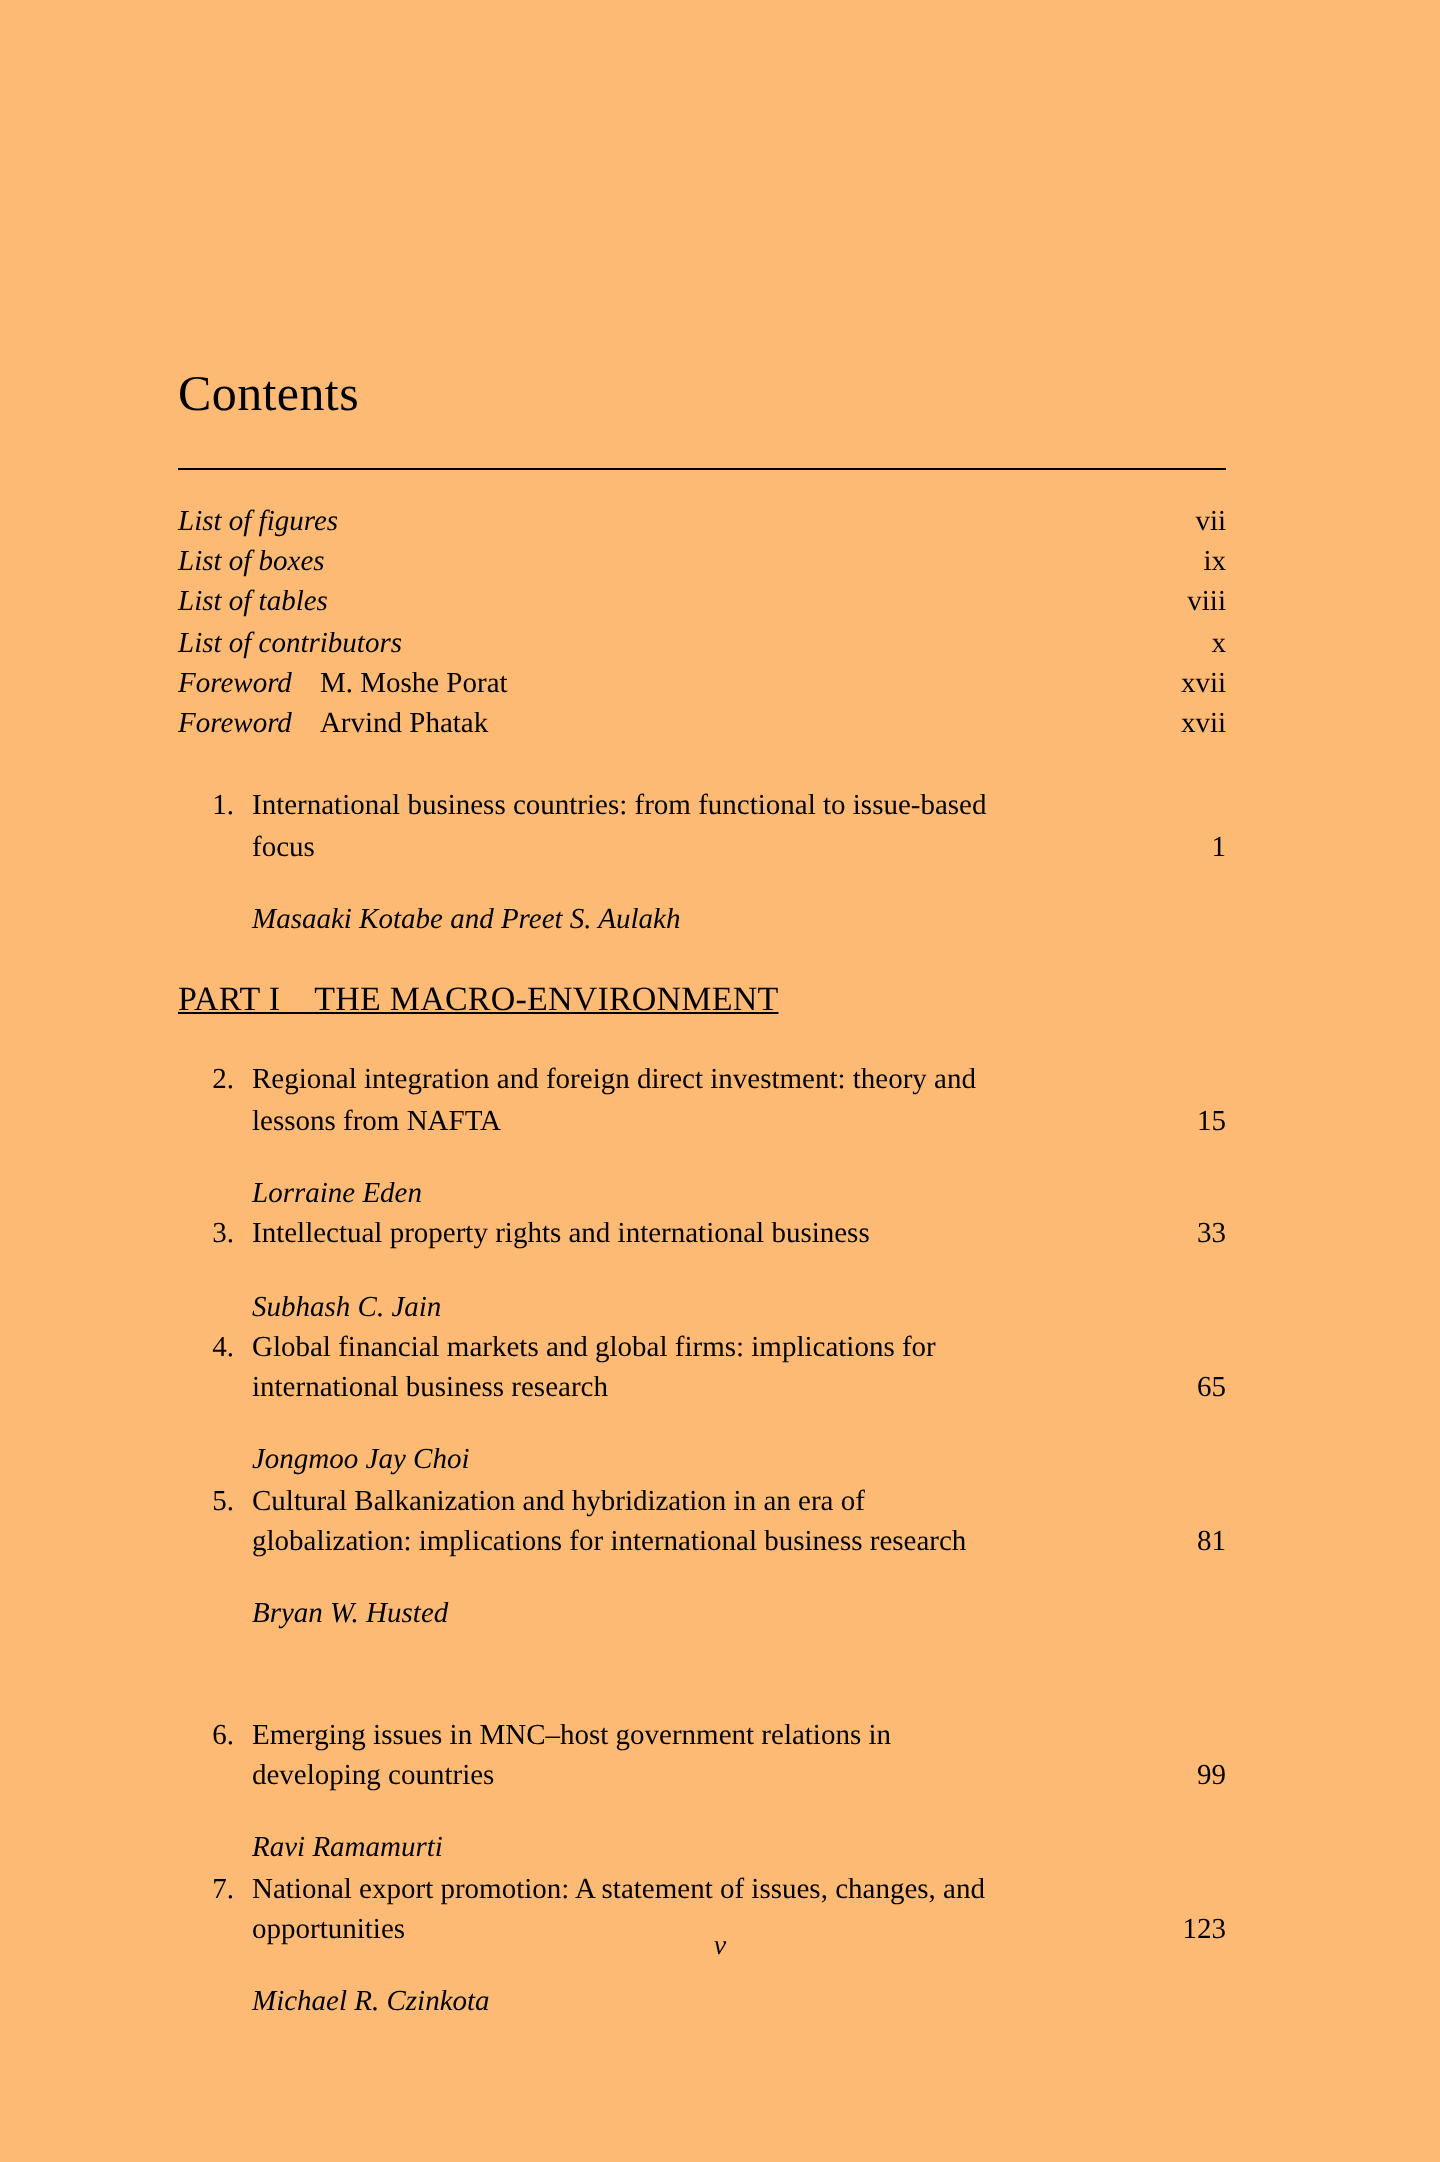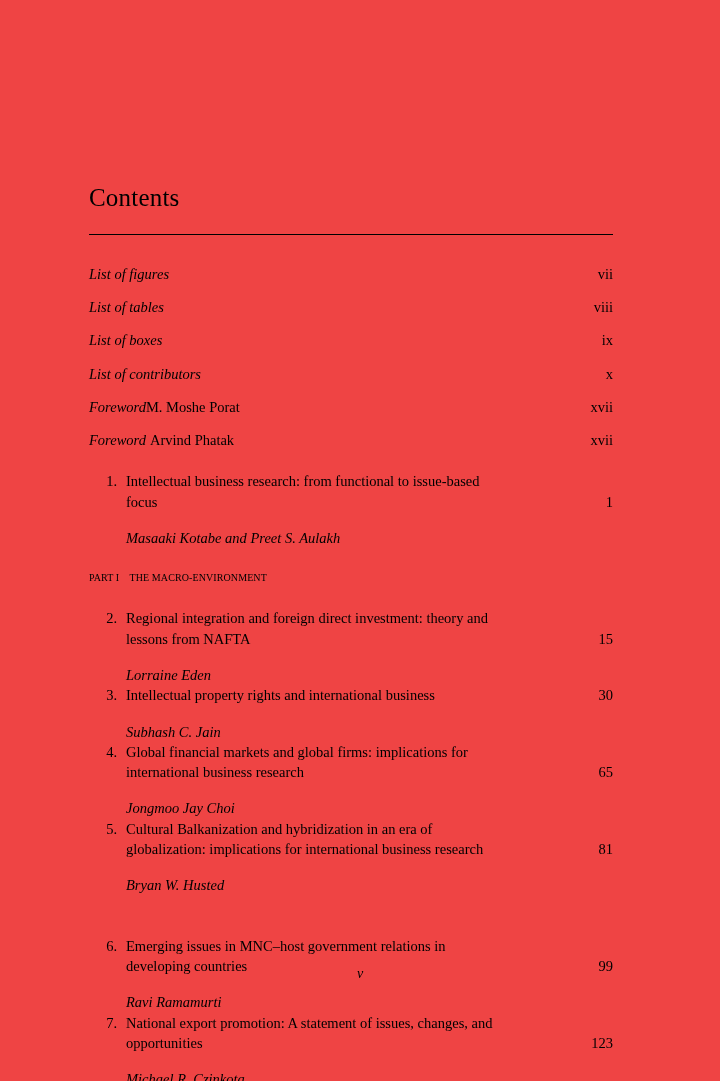--- a/index.html
+++ b/index.html
@@ -14,21 +14,21 @@
     color: #000000;
     position: relative;
     overflow: hidden;
   }
   .page {
     position: absolute;
     left: 0;
     top: 0;
     width: 720px;
     height: 1081px;
-    background: #ef4444;
+    background: #fdba74;
   }
   .content-area {
     position: absolute;
     left: 89px;
     top: 184px;
     width: 524px;
   }
   .page-title {
     font-size: 25px;
     font-weight: normal;
@@ -50,21 +50,20 @@
   .front-row {
     display: flex;
     align-items: baseline;
     font-style: italic;
     font-size: 14.5px;
     line-height: 20.2px;
     width: 100%;
   }
   .front-row .fr-label {
     white-space: pre;
-    margin-top: 13px;
   }
   .front-row .fr-author {
     font-style: normal;
     white-space: pre;
   }
   .front-row .fr-fill {
     flex: 1 1 auto;
   }
   .front-row .fr-page {
     font-style: normal;
@@ -106,24 +105,25 @@
   .ch-page {
     flex: 0 0 auto;
     text-align: right;
     width: 42px;
   }
   .ch-author {
     font-style: italic;
     margin-top: 16px;
   }
   .part-head {
-    font-size: 10px;
+    font-size: 17px;
     line-height: 20.3px;
     letter-spacing: 0.1px;
     white-space: pre;
+    text-decoration: underline;
   }
   .folio {
     position: absolute;
     left: 0;
     top: 966px;
     width: 720px;
     text-align: center;
     font-style: italic;
     font-size: 14px;
   }
@@ -142,64 +142,64 @@
     <div class="front-list">
 
       <div class="front-row">
         <span class="fr-label">List of figures</span>
         <span class="fr-author"></span>
         <span class="fr-fill"></span>
         <span class="fr-page">vii</span>
       </div>
 
       <div class="front-row">
+        <span class="fr-label">List of boxes</span>
+        <span class="fr-author"></span>
+        <span class="fr-fill"></span>
+        <span class="fr-page">ix</span>
+      </div>
+
+      <div class="front-row">
         <span class="fr-label">List of tables</span>
         <span class="fr-author"></span>
         <span class="fr-fill"></span>
         <span class="fr-page">viii</span>
       </div>
 
       <div class="front-row">
-        <span class="fr-label">List of boxes</span>
-        <span class="fr-author"></span>
-        <span class="fr-fill"></span>
-        <span class="fr-page">ix</span>
-      </div>
-
-      <div class="front-row">
         <span class="fr-label">List of contributors</span>
         <span class="fr-author"></span>
         <span class="fr-fill"></span>
         <span class="fr-page">x</span>
       </div>
 
       <div class="front-row">
         <span class="fr-label">Foreword</span>
-        <span class="fr-author" style="">M. Moshe Porat</span>
+        <span class="fr-author" style="padding-left:14px;">M. Moshe Porat</span>
         <span class="fr-fill"></span>
         <span class="fr-page">xvii</span>
       </div>
 
       <div class="front-row">
         <span class="fr-label">Foreword</span>
-        <span class="fr-author" style="padding-left:4px;text-align:center;">Arvind Phatak</span>
+        <span class="fr-author" style="padding-left:14px;text-align:center;">Arvind Phatak</span>
         <span class="fr-fill"></span>
         <span class="fr-page">xvii</span>
       </div>
 
 
     </div>
 
     <div class="gap-after-front"></div>
 
     <div class="chapter">
       <div class="num">1.</div>
       <div class="body">
         <div class="ch-line">
-          <span class="ch-text">Intellectual business research: from functional to issue-based</span>
+          <span class="ch-text">International business countries: from functional to issue-based</span>
         </div>
         <div class="ch-line">
           <span class="ch-text">focus</span>
           <span class="ch-fill"></span>
           <span class="ch-page">1</span>
         </div>
         <div class="ch-line">
           <span class="ch-author">Masaaki Kotabe and Preet S. Aulakh</span>
         </div>
       </div>
@@ -227,21 +227,21 @@
         </div>
       </div>
     </div>
 
     <div class="chapter">
       <div class="num">3.</div>
       <div class="body">
         <div class="ch-line">
           <span class="ch-text">Intellectual property rights and international business</span>
           <span class="ch-fill"></span>
-          <span class="ch-page">30</span>
+          <span class="ch-page">33</span>
         </div>
         <div class="ch-line">
           <span class="ch-author">Subhash C. Jain</span>
         </div>
       </div>
     </div>
 
     <div class="chapter">
       <div class="num">4.</div>
       <div class="body">

